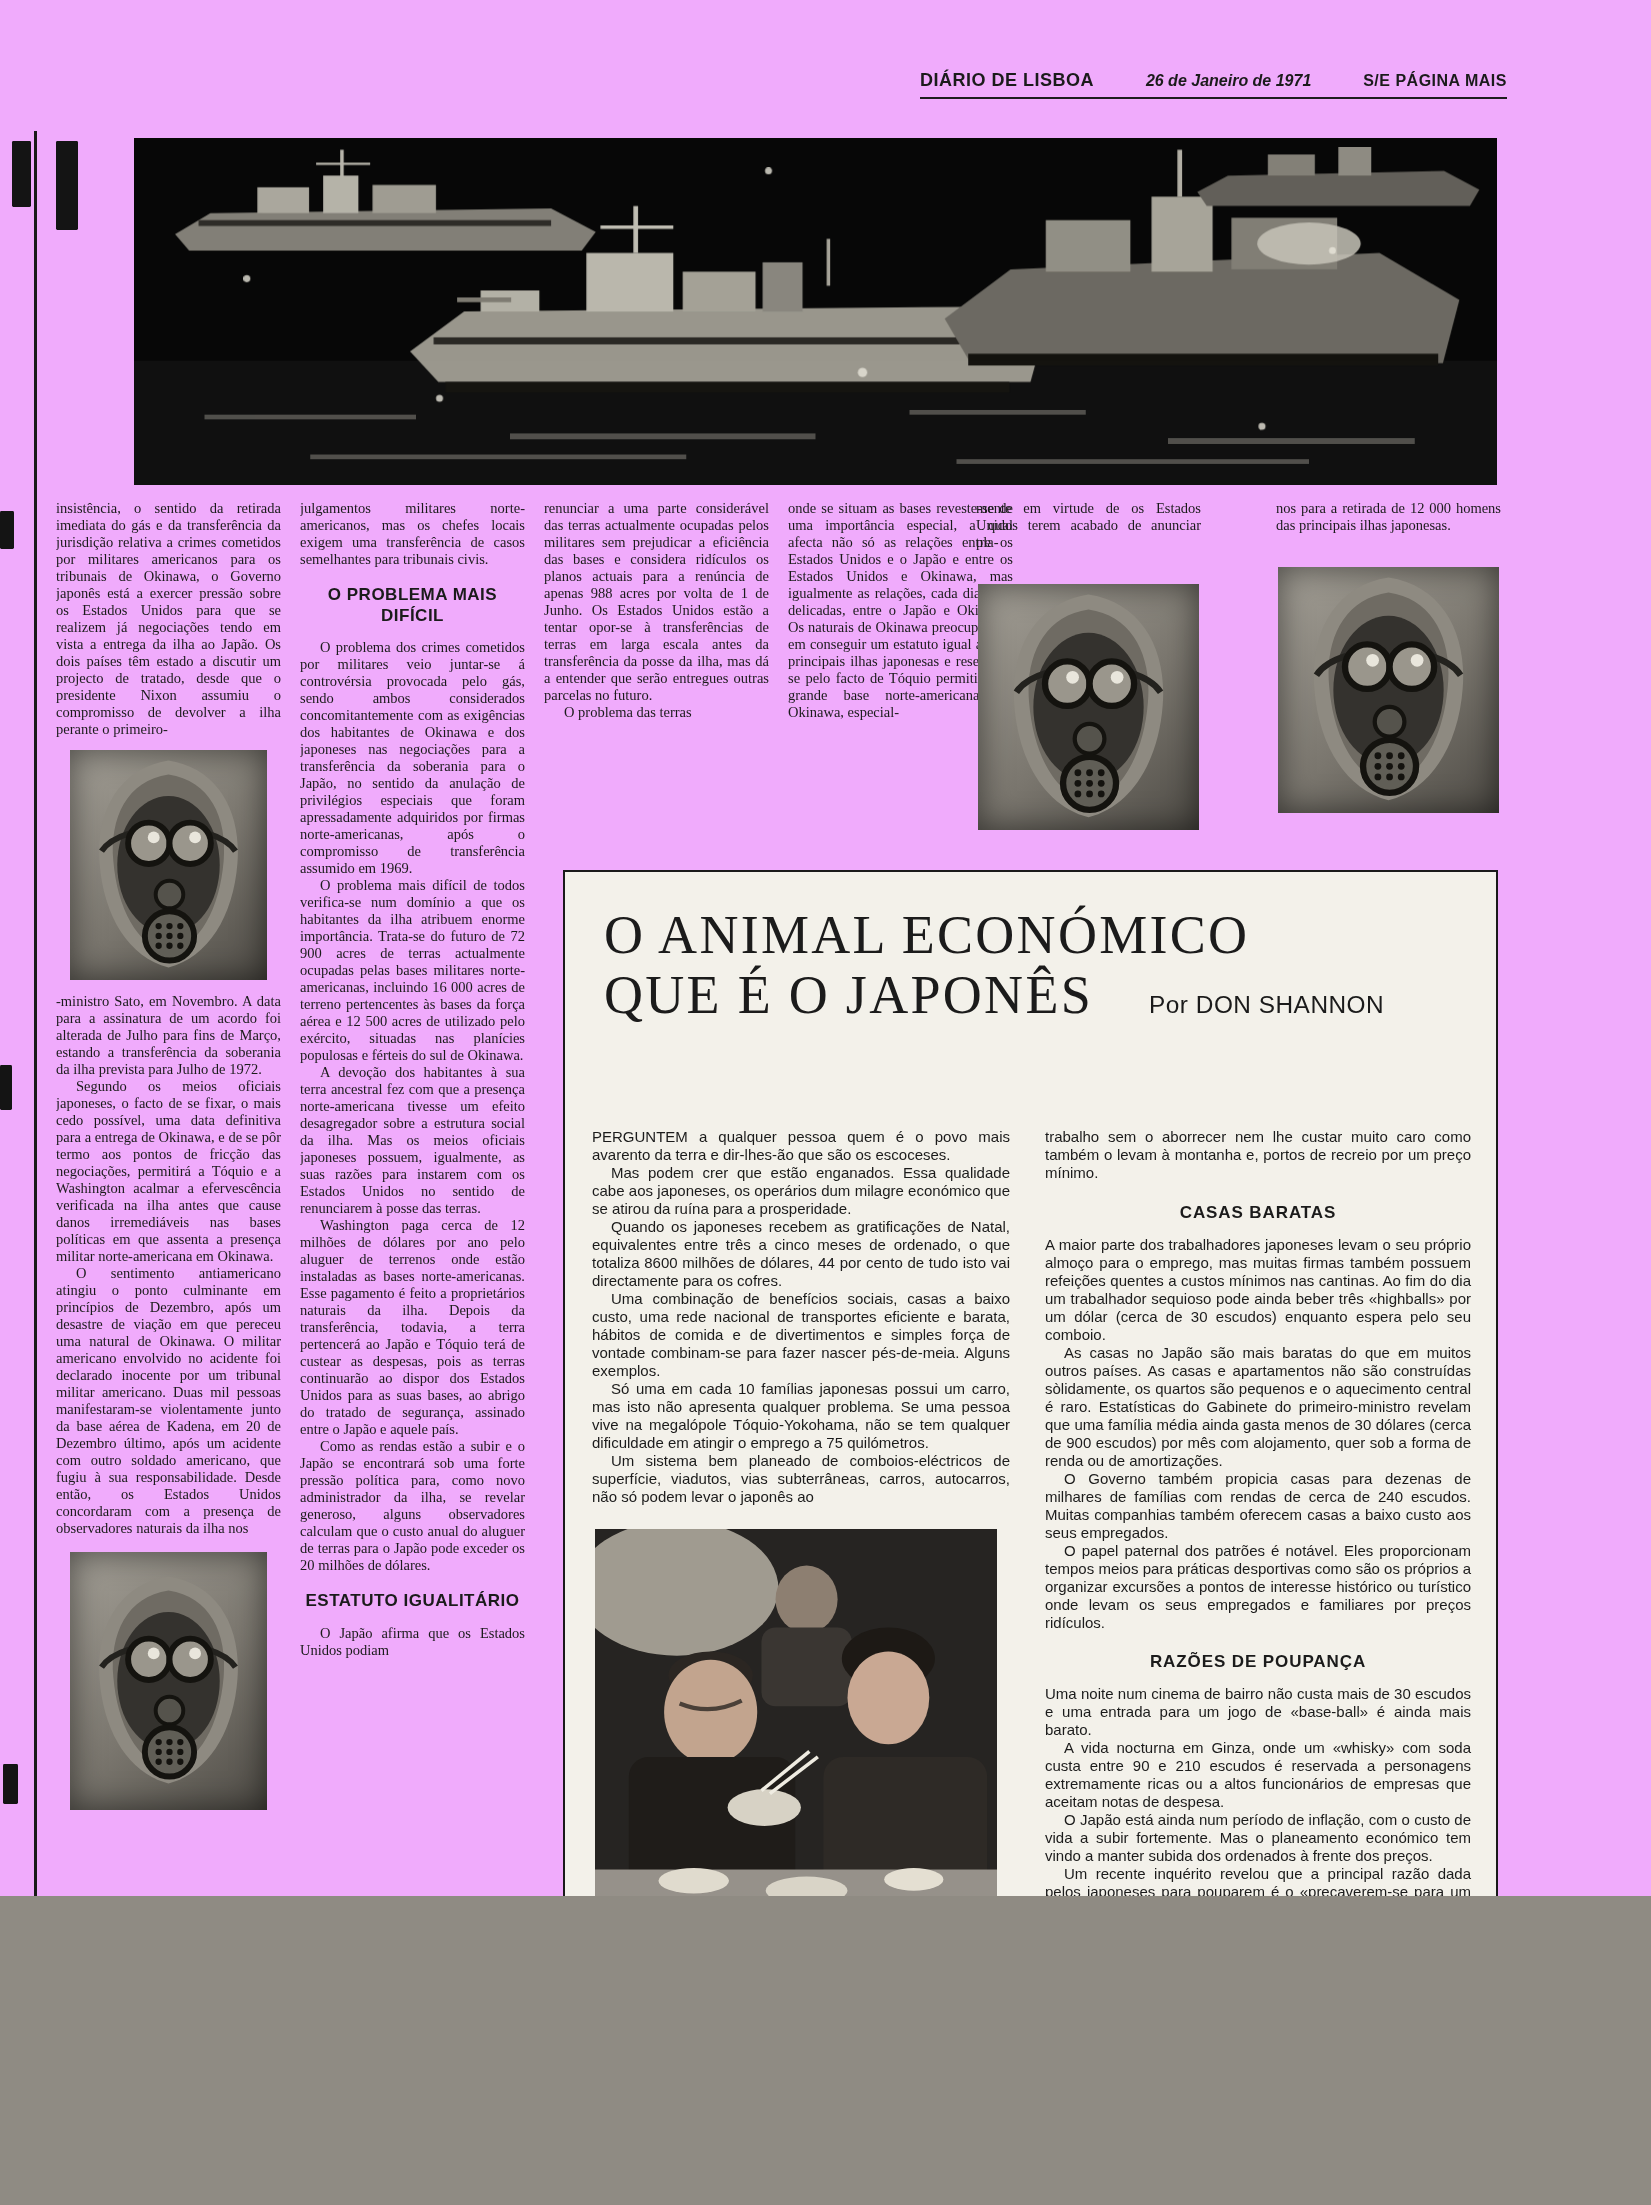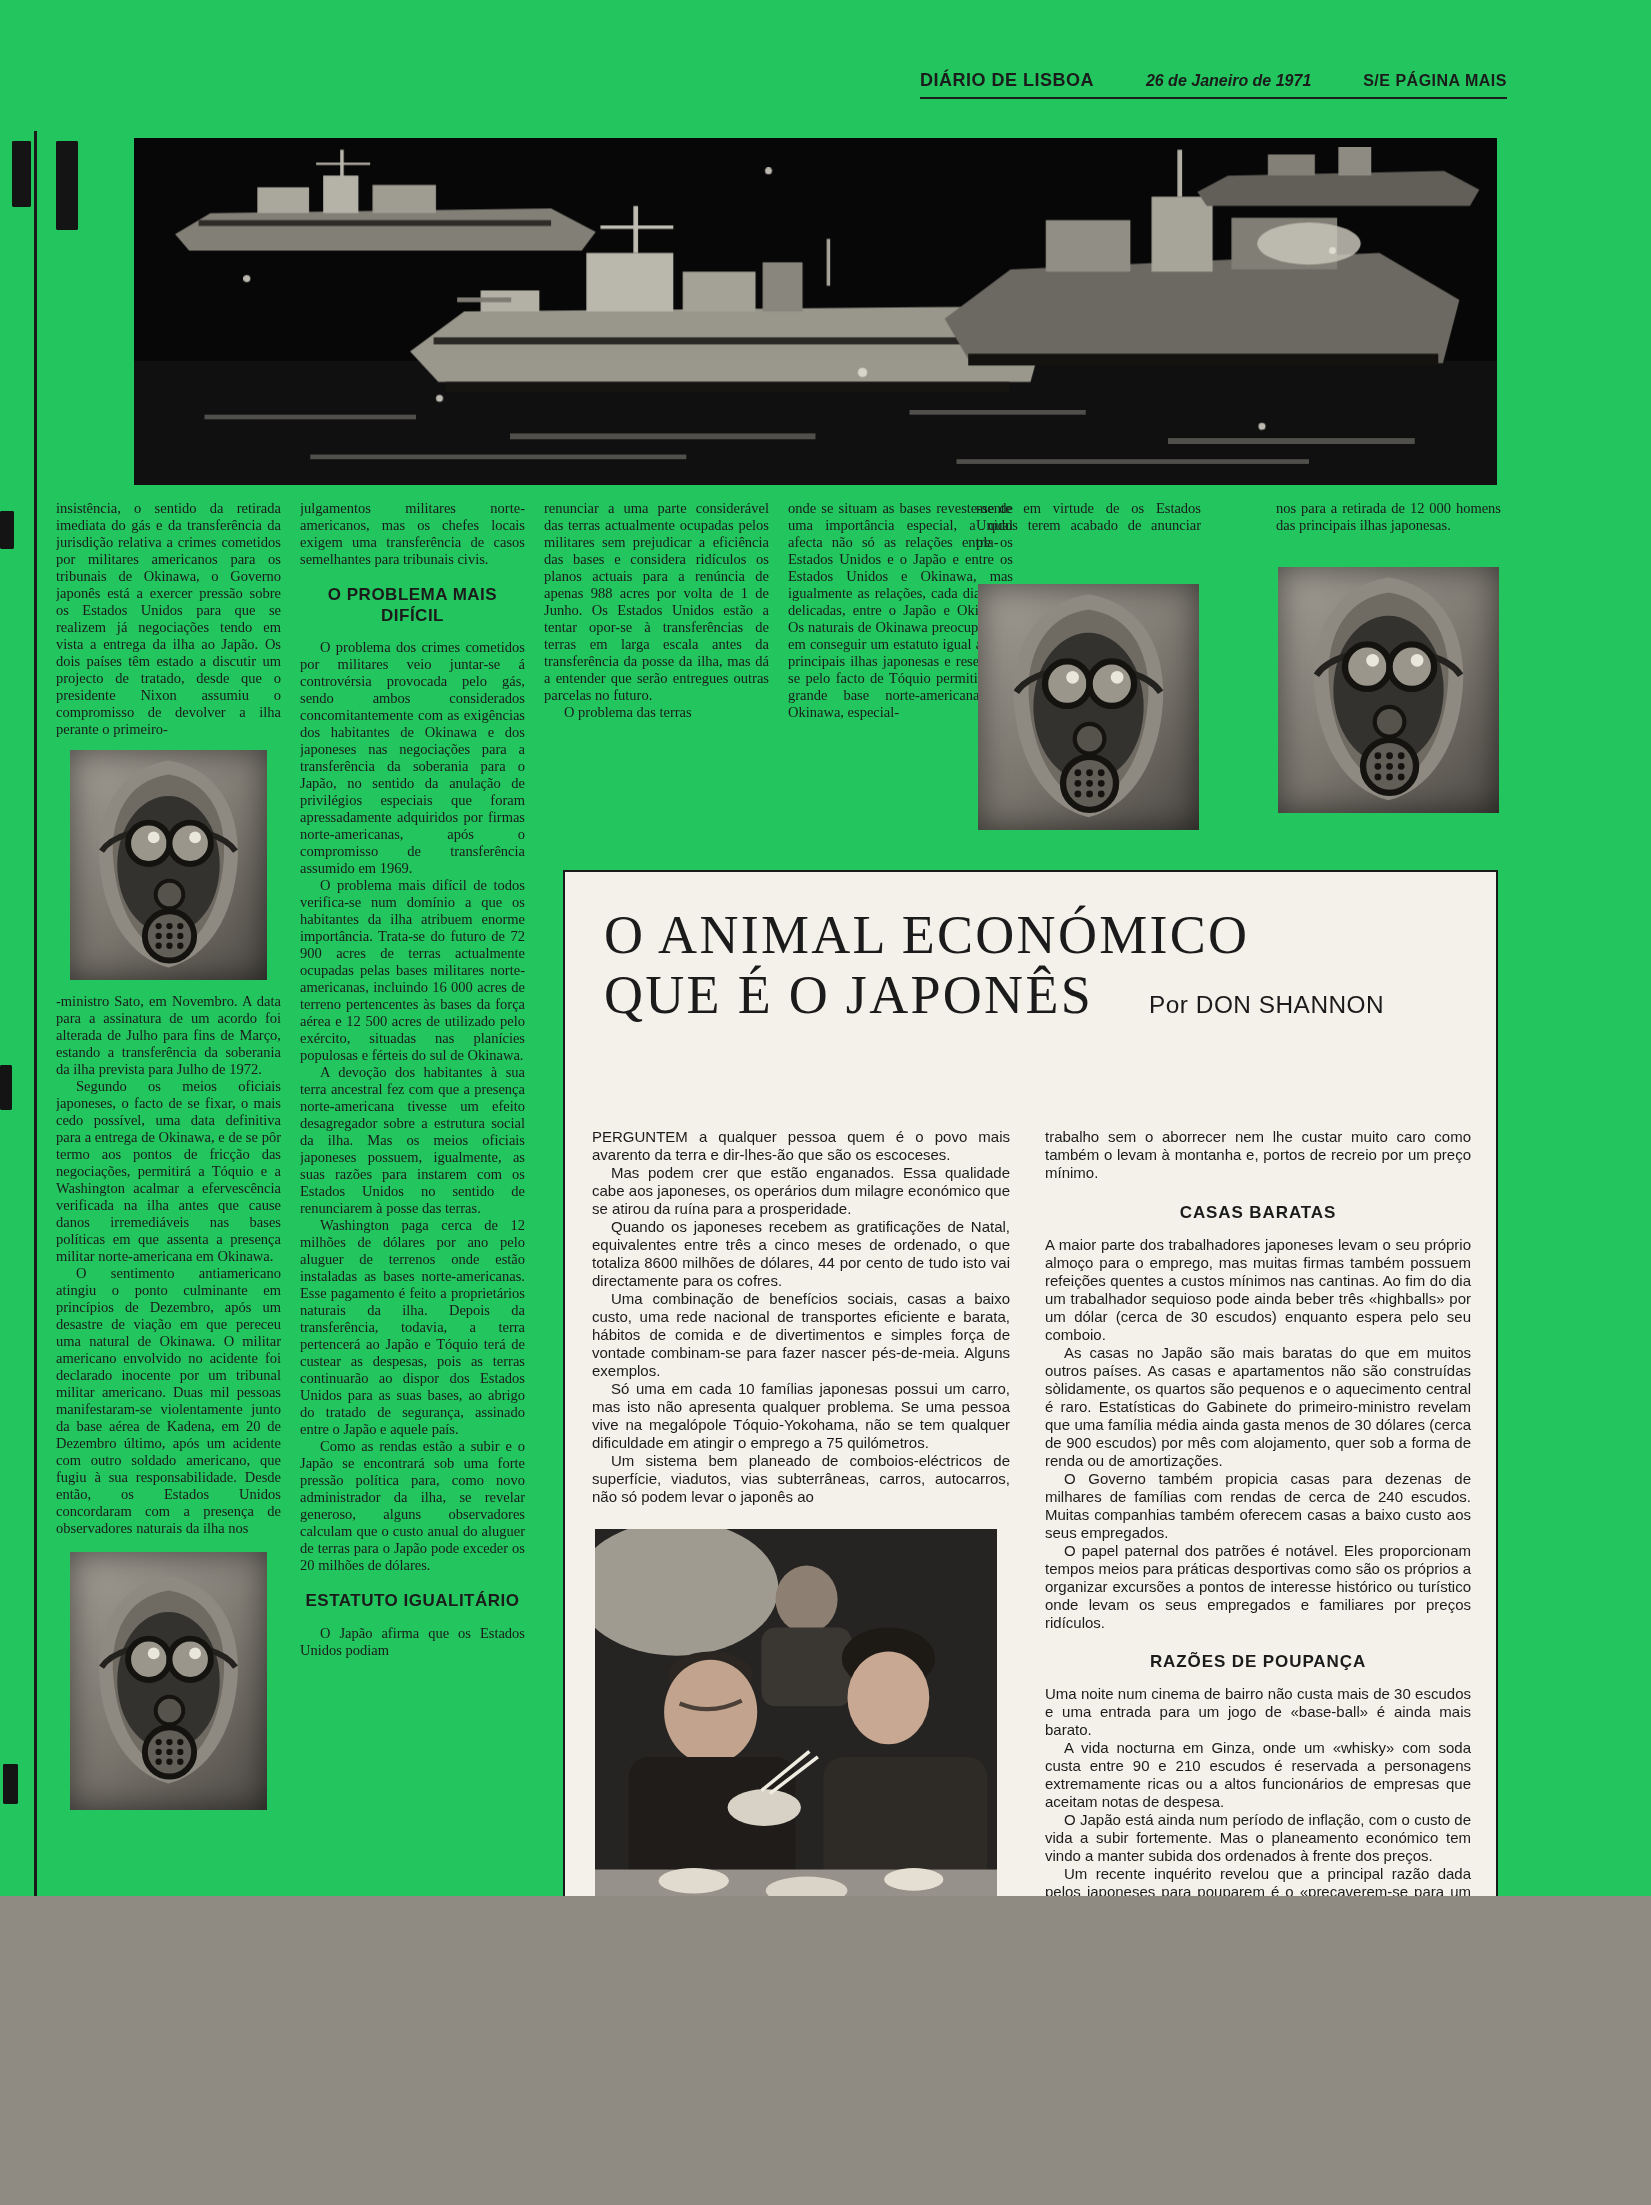--- a/index.html
+++ b/index.html
@@ -1,16 +1,16 @@
 <!DOCTYPE html>
 <html style="font-size:7.5px"><head>
 <meta charset="utf-8">
 <style>
   html,body{margin:0;padding:0;background:#8f8b83;}
-  .page{position:relative;width:1652px;height:1896px;background:#22c55e;overflow:hidden;
+  .page{position:relative;width:1652px;height:1896px;background:#f0abfc;overflow:hidden;
         font-family:"Liberation Serif","DejaVu Serif",serif;color:#1b1b1b;}
   .artifact{position:absolute;background:#141414;border-radius:1.4px;}
   .edge-line{position:absolute;left:34px;top:131px;width:3.3px;height:2060px;background:#1a1a18;}
 
   .masthead{position:absolute;left:920px;top:70px;width:587px;display:flex;
             justify-content:space-between;align-items:baseline;border-bottom:2.3px solid #1d1d1d;
             padding-bottom:5.6px;font-family:"Liberation Sans",sans-serif;}
   .paper{font-weight:bold;font-size:18px;letter-spacing:0.5px;}
   .mdate{font-style:italic;font-weight:bold;font-size:16px;}
   .mpage{font-weight:bold;font-size:16px;letter-spacing:0.5px;}

